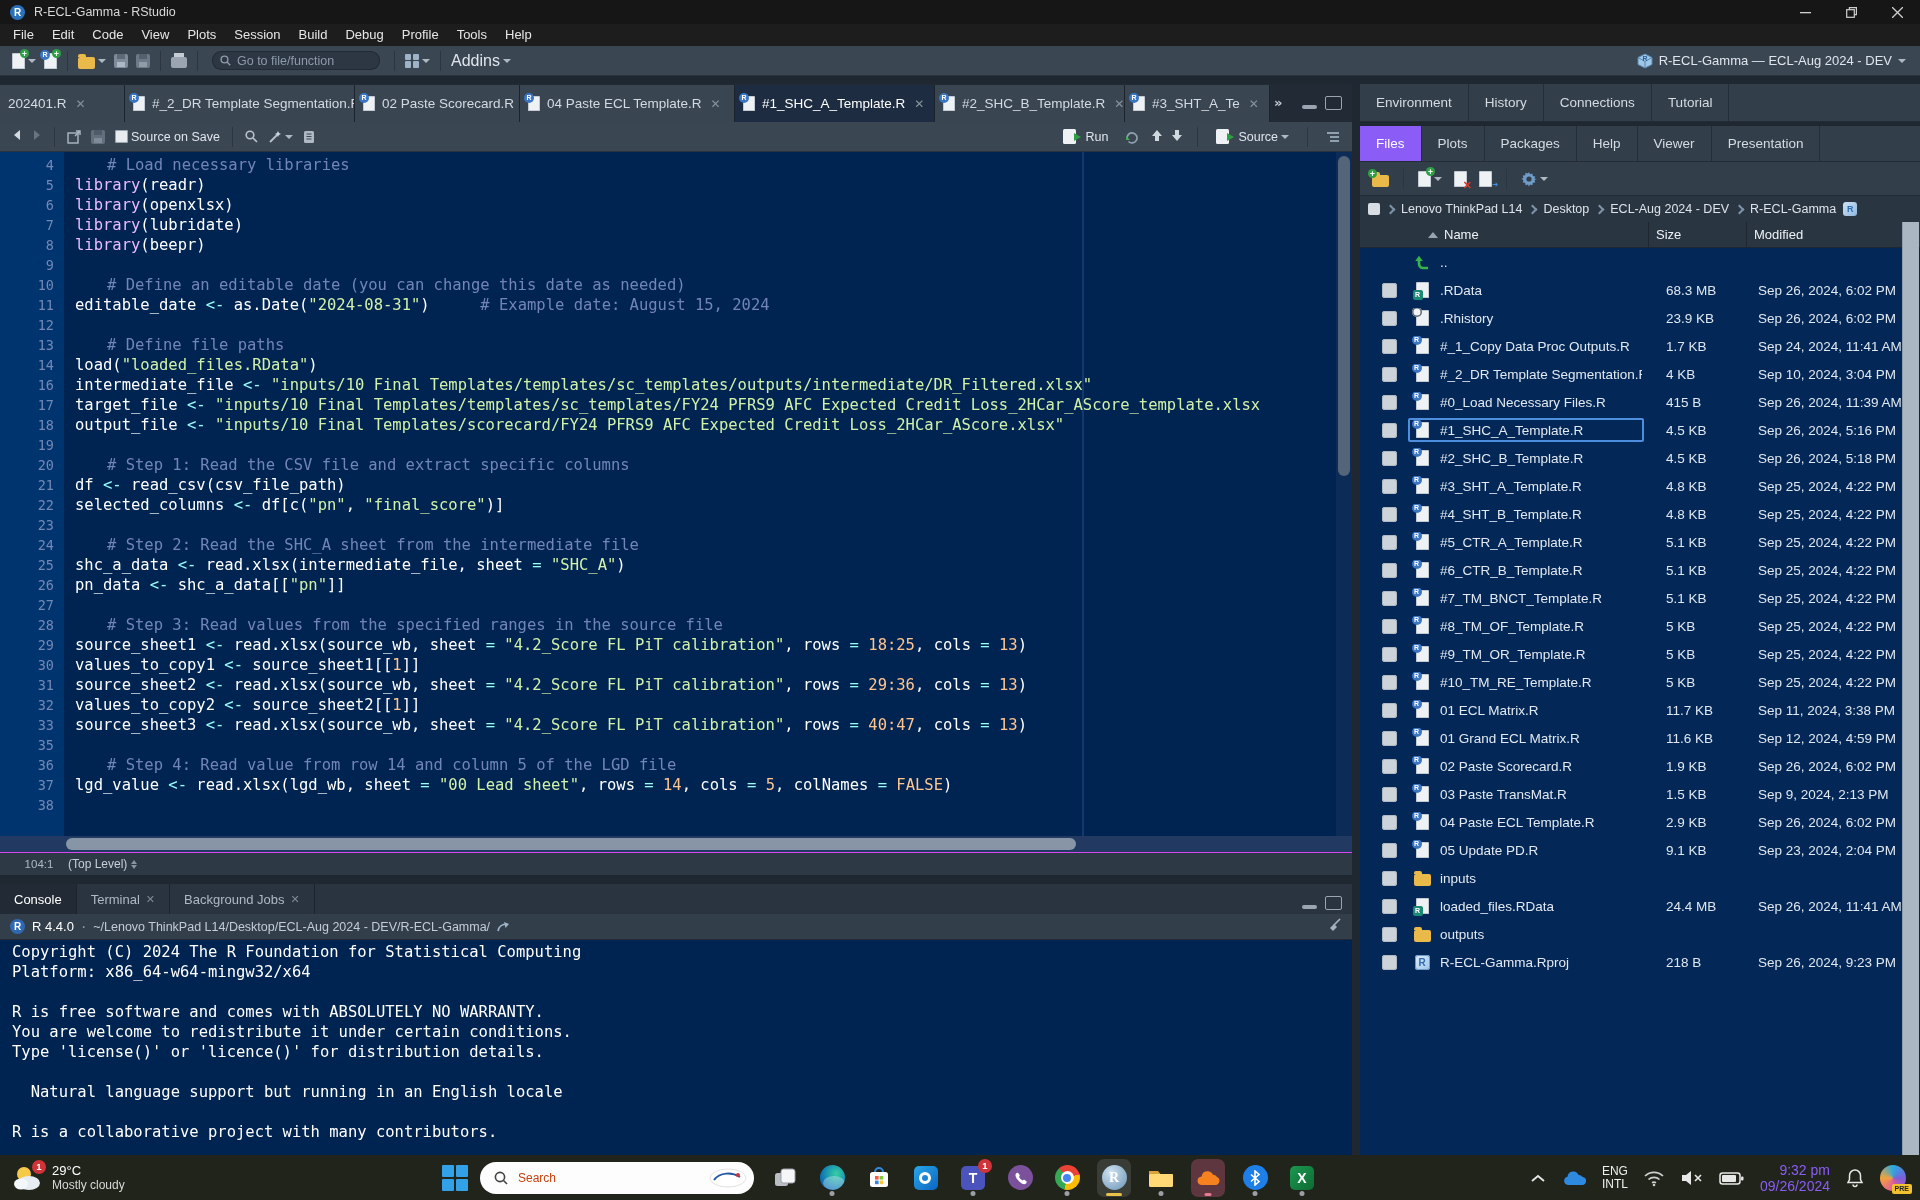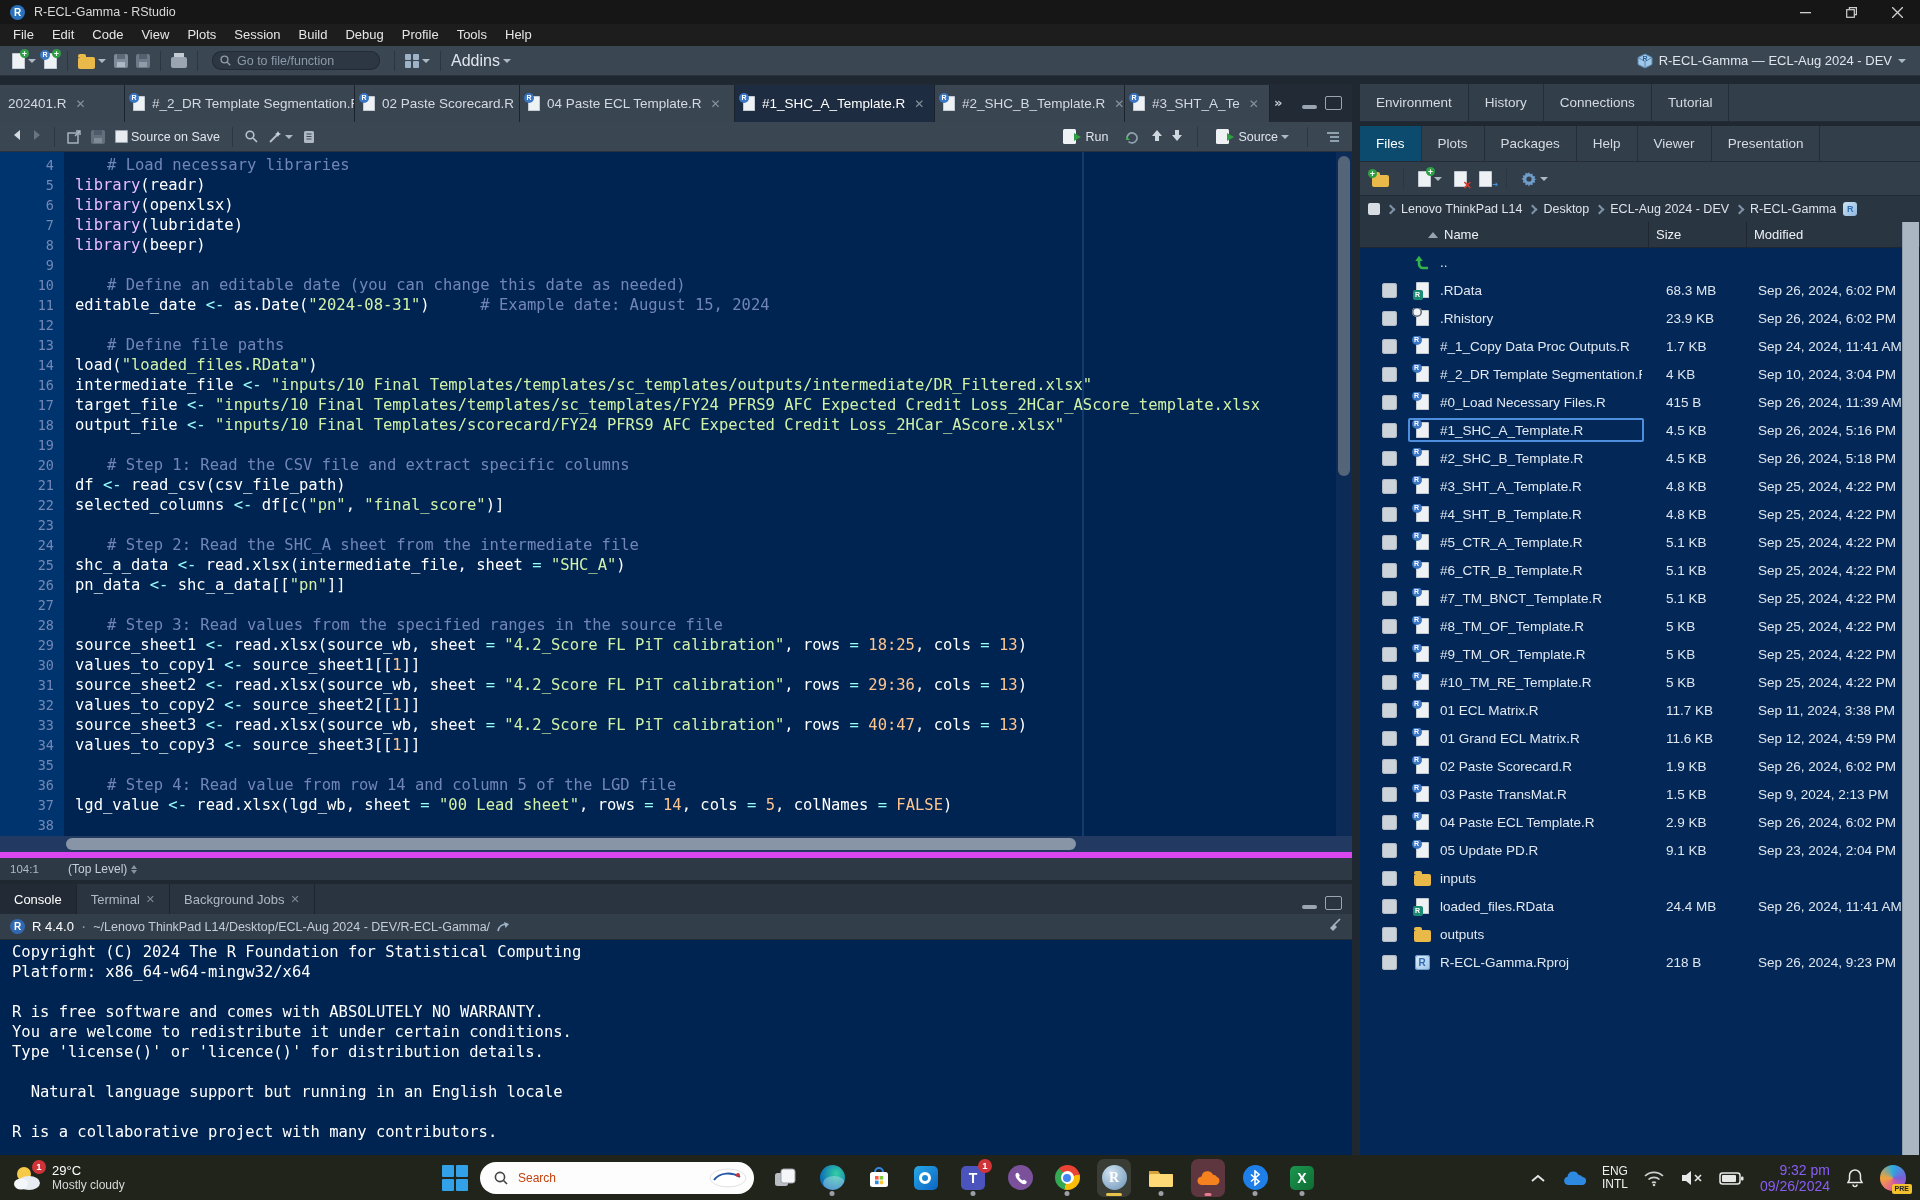--- a/index.html
+++ b/index.html
@@ -74,22 +74,22 @@
   .cl{display:flex;height:20px;}
   .ln{width:64px;box-sizing:border-box;padding-right:10px;text-align:right;color:#7388b5;
     font:13.5px/20px "DejaVu Sans Mono",monospace;flex:none;}
   .ct{padding-left:11px;font:15.5px/20px "DejaVu Sans Mono",monospace;white-space:pre;}
   .tk-c{color:#7285b7;margin-left:32px;} .tk-s{color:#d1f1a9;} .tk-n{color:#ffc58f;} .tk-o{color:#99ffff;}
   .tk-k{color:#ebbbff;} .tk-t{color:#ffffff;}
   #vscroll{position:absolute;right:0;top:0;width:16px;height:684px;background:#0d2b57;}
   #vthumb{position:absolute;left:2px;top:4px;width:12px;height:320px;border-radius:6px;background:#54657a;}
   #hscroll{left:0;top:836px;width:1352px;height:16px;background:#223a61;}
   #hthumb{position:absolute;left:66px;top:2px;width:1010px;height:12px;border-radius:6px;background:#8795a6;}
-  #src-status{left:0;top:852px;width:1624px;height:22px;background:#2e3946;border-top:6px solid #d946ef;
-    display:flex;align-items:center;font-size:12px;color:#c6cfd8;}
+  #src-status{left:0;top:852px;width:1624px;height:22px;background:#2e3946;border-top:1px solid #d946ef;
+    display:flex;align-items:center;font-size:12px;color:#c6cfd8;text-align:center;}
   #src-status .pos{font-size:11.5px;color:#aeb9c4;width:58px;padding-left:10px;}
   .spin{display:inline-flex;flex-direction:column;margin-left:4px;line-height:4px;}
   .spin i{border:3px solid transparent;width:0;height:0;}
   .spin .u{border-bottom:4px solid #8793a0;margin-bottom:1px;}
   .spin .d{border-top:4px solid #8793a0;}
   #src-status .rtype{margin-left:auto;padding-right:12px;display:flex;align-items:center;}
   
   #console-tabs{left:0;top:884px;width:1352px;height:30px;background:#2a3440;display:flex;align-items:stretch;}
   .ctab{display:flex;align-items:center;gap:6px;padding:0 14px;font-size:13px;color:#aeb9c4;border-right:1px solid #1d242d;}
   .ctab.active{background:#222b35;color:#fff;}
@@ -101,21 +101,21 @@
   #console-header .ver{font-size:13px;color:#fff;}
   #console-header .dot{color:#8d99a6;}
   #console-header .path{font-size:12.5px;color:#c3ccd6;}
   #console-body{left:0;top:940px;width:1352px;height:215px;background:#002451;overflow:hidden;padding:2px 0 0 12px;box-sizing:border-box;}
   .cline{font:15.5px/20px "DejaVu Sans Mono",monospace;color:#fff;white-space:pre;}
   
   #splitter-v{left:1352px;top:76px;width:8px;height:1079px;background:#1f2731;}
   .rp{left:1360px;width:664px;box-sizing:border-box;}
   #env-tabs{top:84px;height:38px;background:#333e4b;border-bottom:1px solid #232c36;display:flex;align-items:stretch;}
   .rtab{display:flex;align-items:center;padding:0 16px;font-size:13.5px;color:#d5dbe2;border-right:1px solid #242e39;}
-  .rtab.active{background:#0c4a6e;color:#fff;}
+  .rtab.active{background:#8b5cf6;color:#fff;}
   #files-tabs{top:126px;height:36px;background:#333e4b;border-bottom:1px solid #232c36;display:flex;align-items:stretch;}
   #files-toolbar{top:162px;height:34px;background:#333e4b;border-bottom:1px solid #232c36;display:flex;align-items:center;padding:0 8px;gap:4px;}
   #breadcrumb{top:196px;height:26px;background:#2a3542;display:flex;align-items:center;gap:7px;padding:0 8px;font-size:12.5px;color:#dde3ea;}
   .crumb-sep{width:5px;height:5px;border-right:2px solid #7f93a8;border-top:2px solid #7f93a8;transform:rotate(45deg);flex:none;}
   .wsq{width:12px;height:12px;background:#d8dde3;border-radius:2px;flex:none;}
   .rcube{width:14px;height:14px;border-radius:3px;background:linear-gradient(135deg,#cfe3f5,#8fb6dc);
     color:#2d6db5;font:bold 9px/14px "Liberation Sans";text-align:center;flex:none;}
   #colheader{top:222px;height:26px;background:#2a3542;border-bottom:1px solid #1d2631;display:flex;align-items:center;font-size:13px;color:#eef2f6;}
   .sortup{width:0;height:0;border-left:5px solid transparent;border-right:5px solid transparent;border-bottom:6px solid #98a4b0;margin-right:6px;}
   .colsep{position:absolute;top:222px;width:1px;height:26px;background:#1d2631;}
@@ -520,24 +520,20 @@
       </div>
       <div class="cl">
         <span class="ln">32</span>
         <span class="ct"><span class="tk-t">values_to_copy2 </span><span class="tk-o">&lt;-</span><span class="tk-t"> source_sheet2[[</span><span class="tk-n">1</span><span class="tk-t">]]</span></span>
       </div>
       <div class="cl">
         <span class="ln">33</span>
         <span class="ct"><span class="tk-t">source_sheet3 </span><span class="tk-o">&lt;-</span><span class="tk-t"> read.xlsx(source_wb, sheet </span><span class="tk-o">=</span><span class="tk-t"> </span><span class="tk-s">"4.2_Score FL PiT calibration"</span><span class="tk-t">, rows </span><span class="tk-o">=</span><span class="tk-t"> </span><span class="tk-n">40:47</span><span class="tk-t">, cols </span><span class="tk-o">=</span><span class="tk-t"> </span><span class="tk-n">13</span><span class="tk-t">)</span></span>
       </div>
       <div class="cl">
-        <span class="ln">34</span>
-        <span class="ct"><span class="tk-t">values_to_copy3 </span><span class="tk-o">&lt;-</span><span class="tk-t"> source_sheet3[[</span><span class="tk-n">1</span><span class="tk-t">]]</span></span>
-      </div>
-      <div class="cl">
         <span class="ln">35</span>
         <span class="ct"></span>
       </div>
       <div class="cl">
         <span class="ln">36</span>
         <span class="ct"><span class="tk-c"># Step 4: Read value from row 14 and column 5 of the LGD file</span></span>
       </div>
       <div class="cl">
         <span class="ln">37</span>
         <span class="ct"><span class="tk-t">lgd_value </span><span class="tk-o">&lt;-</span><span class="tk-t"> read.xlsx(lgd_wb, sheet </span><span class="tk-o">=</span><span class="tk-t"> </span><span class="tk-s">"00 Lead sheet"</span><span class="tk-t">, rows </span><span class="tk-o">=</span><span class="tk-t"> </span><span class="tk-n">14</span><span class="tk-t">, cols </span><span class="tk-o">=</span><span class="tk-t"> </span><span class="tk-n">5</span><span class="tk-t">, colNames </span><span class="tk-o">=</span><span class="tk-t"> </span><span class="tk-n">FALSE</span><span class="tk-t">)</span></span>

